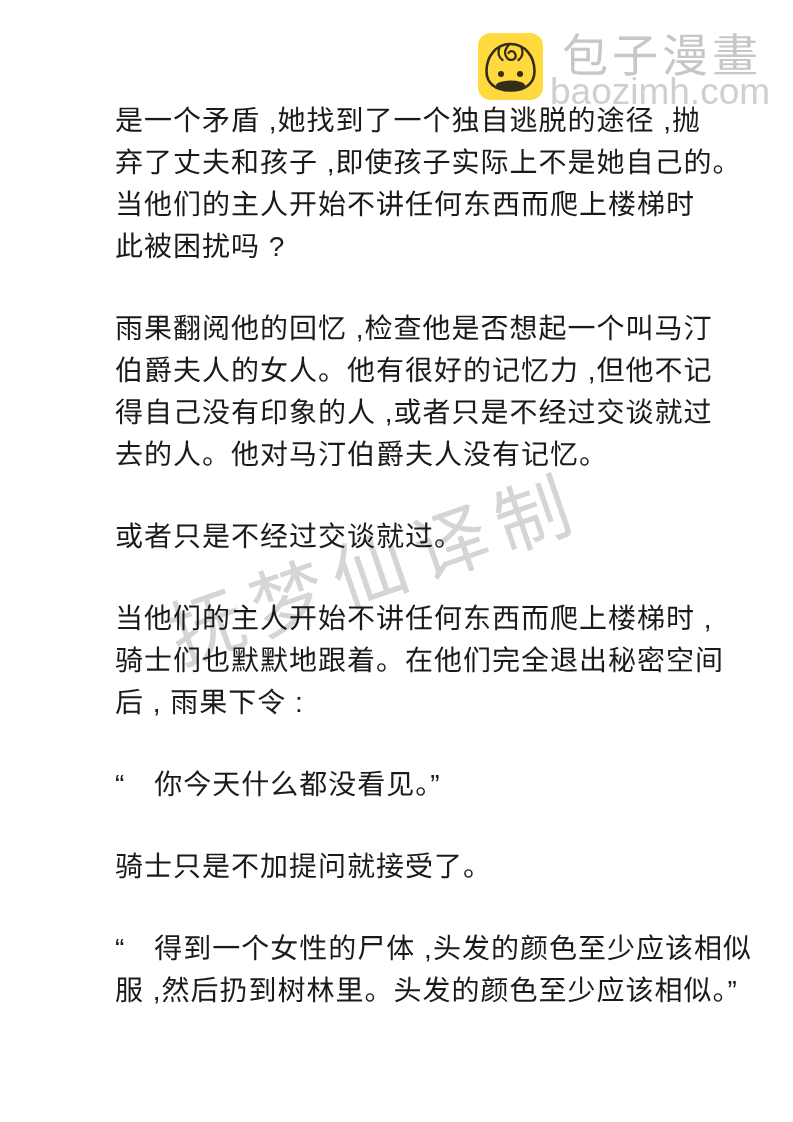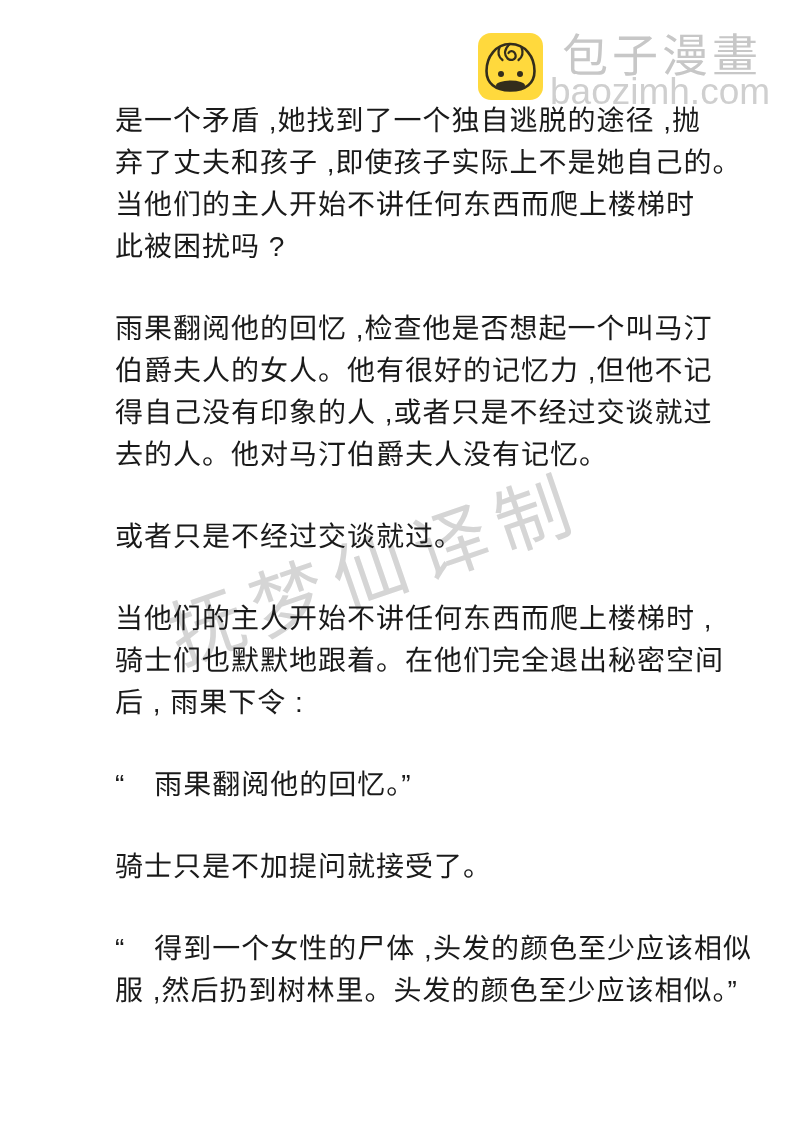--- a/index.html
+++ b/index.html
@@ -112,19 +112,19 @@
 当他们的主人开始不讲任何东西而爬上楼梯时
 此被困扰吗 ?</p>
     <p>雨果翻阅他的回忆 ,检查他是否想起一个叫马汀
 伯爵夫人的女人。他有很好的记忆力 ,但他不记
 得自己没有印象的人 ,或者只是不经过交谈就过
 去的人。他对马汀伯爵夫人没有记忆。</p>
     <p>或者只是不经过交谈就过。</p>
     <p>当他们的主人开始不讲任何东西而爬上楼梯时 ,
 骑士们也默默地跟着。在他们完全退出秘密空间
 后 , 雨果下令 :</p>
-    <p>“　雨果翻阅他的回忆。”</p>
+    <p>“　你今天什么都没看见。”</p>
     <p>骑士只是不加提问就接受了。</p>
     <p>“　得到一个女性的尸体 ,头发的颜色至少应该相似
 服 ,然后扔到树林里。头发的颜色至少应该相似。”</p>
   </div>
 
 </div>
 
 </body></html>

